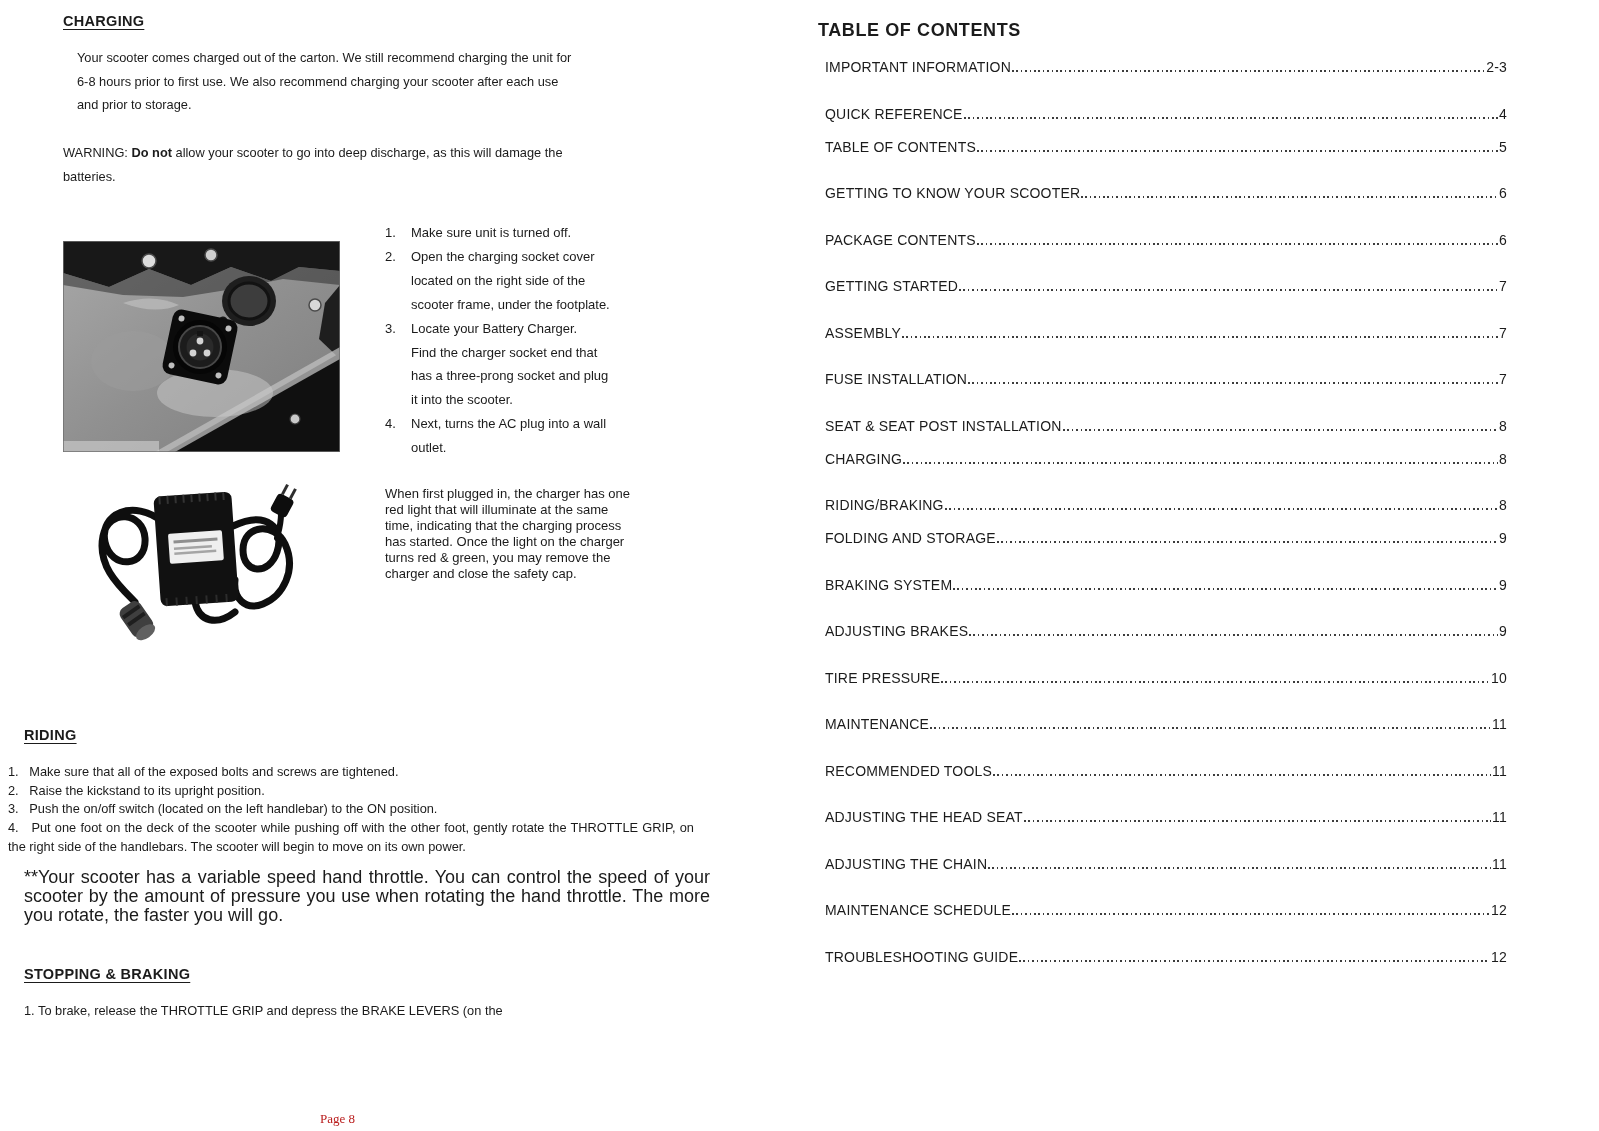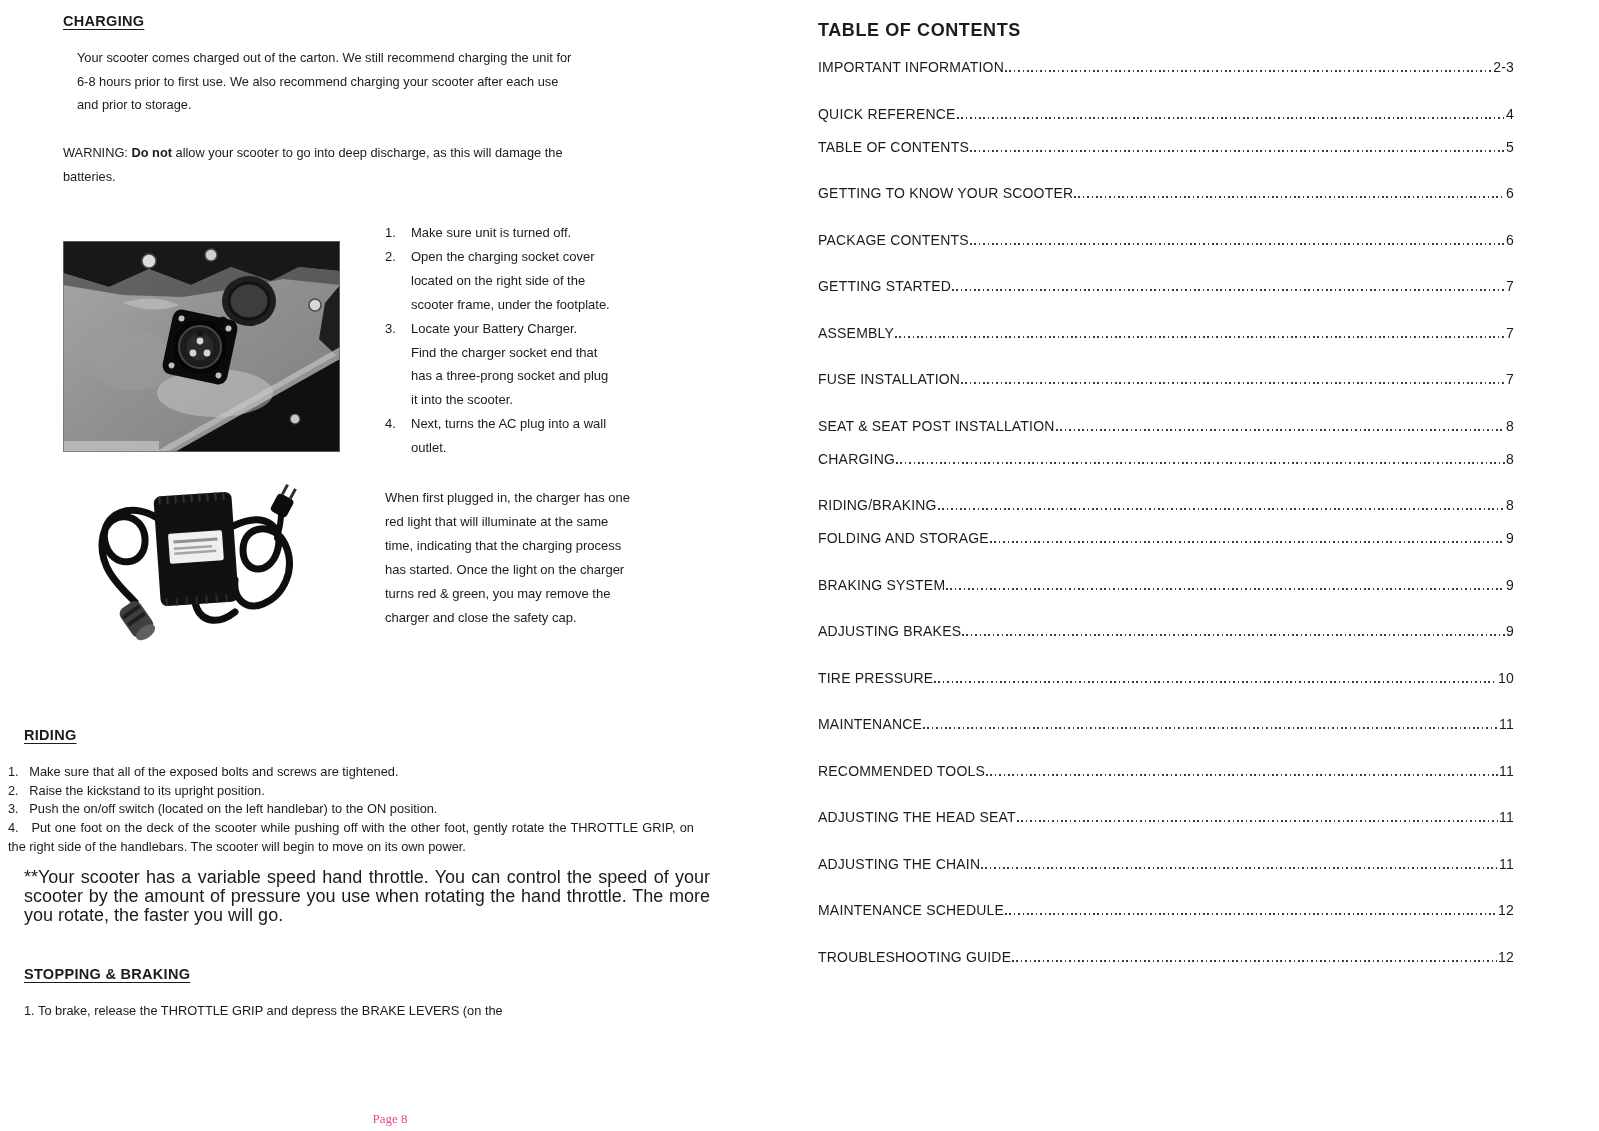--- a/index.html
+++ b/index.html
@@ -34,48 +34,48 @@
 
   .photo-socket  { left: 63px; top: 241px; width: 277px; height: 211px; }
   .photo-charger { left: 85px; top: 480px; width: 240px; height: 170px; }
   .photo-socket svg, .photo-charger svg { display: block; width: 100%; height: 100%; }
 
   .charging-steps { left: 385px; top: 221px; width: 330px; }
   .step { display: flex; font-size: 13px; line-height: 23.9px; }
   .step-num  { width: 26px; flex: 0 0 26px; }
   .step-text { white-space: pre-line; }
 
-  .charger-note { left: 385px; top: 486px; width: 290px; font-size: 13px; line-height: 24px; }
+  .charger-note { left: 385px; top: 486px; width: 290px; font-size: 13px; line-height: 16px; }
 
   .riding-heading { left: 24px; top: 727px; }
   .riding-list {
     left: 8px; top: 763px; width: 686px;
     font-size: 12.8px; line-height: 18.7px;
     white-space: pre-line; text-align: justify;
   }
   .riding-note {
     left: 24px; top: 868px; width: 686px;
     font-size: 18px; line-height: 19px; text-align: justify;
   }
   .stopping-heading { left: 24px; top: 966px; }
   .stopping-line { left: 24px; top: 1001px; width: 700px; font-size: 12.8px; line-height: 19px; }
 
   .footer {
     font-family: "Liberation Serif", serif;
-    font-size: 13px; color: #ec4899;
-    text-align: center;
+    font-size: 13px; color: #b91c1c;
+    text-align: left;
   }
   .footer-left  { left: 320px; top: 1111px; width: 140px; }
 
   
   .toc { position: absolute; left: 38px; top: 20px; width: 696px; }
   .toc-title {
     font-size: 18px; font-weight: bold; letter-spacing: 0.6px;
   }
-  .toc-rows { margin: 0; }
+  .toc-rows { margin: 7px; }
   .toc-row {
     display: flex; align-items: flex-end;
     margin-top: 30.5px;
     font-size: 14px; letter-spacing: 0.2px;
   }
   .toc-row:first-child { margin-top: 18px; }
   
   .toc-row:nth-child(3), .toc-row:nth-child(10), .toc-row:nth-child(12) { margin-top: 17px; }
   .toc-label { white-space: nowrap; }
   .toc-leader {

